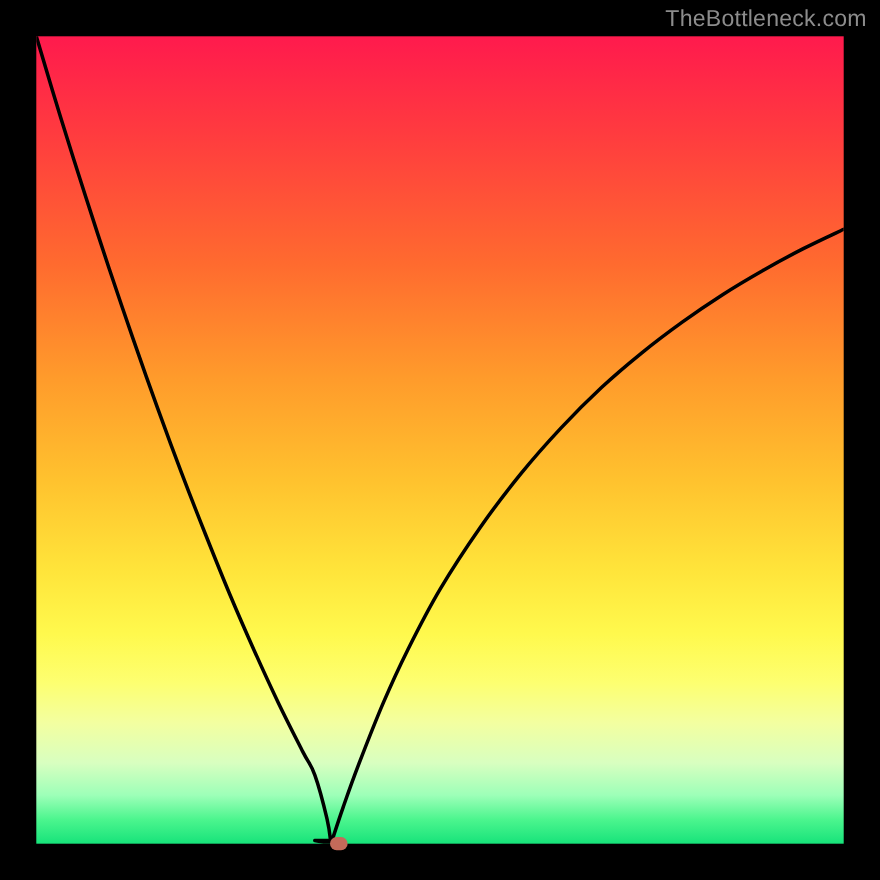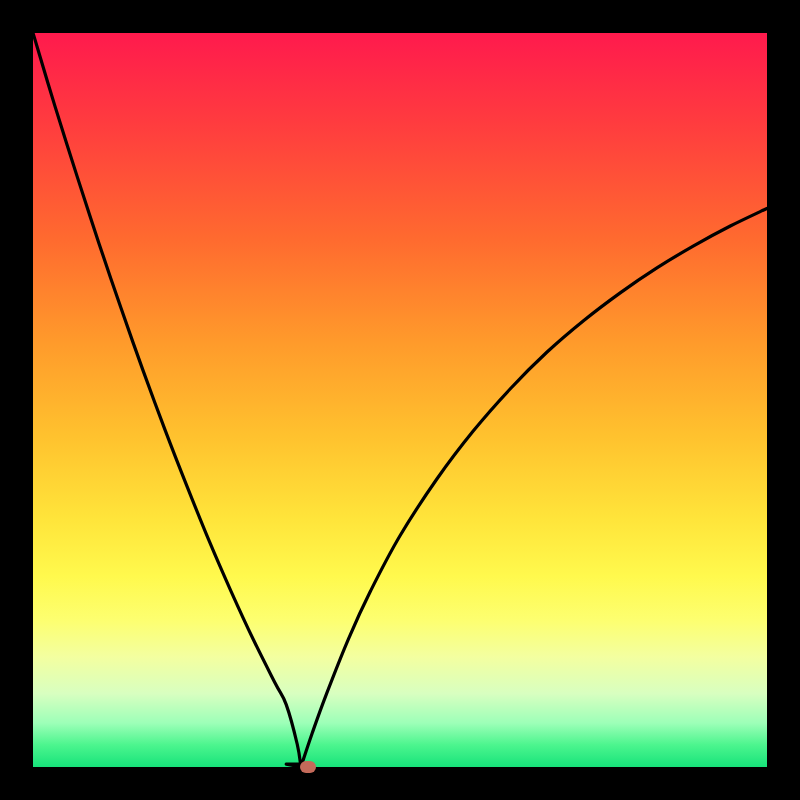--- a/index.html
+++ b/index.html
@@ -63,19 +63,20 @@
     height: 12px;
     border-radius: 6px;
     background: #c46a5a;
     transform: translate(-50%, -50%);
   }
 </style>
 </head>
 <body>
 
 <div class="frame">
+  <div class="watermark">TheBottleneck.com</div>
   <div class="plot">
     <svg class="curve" viewBox="0 0 734 734" preserveAspectRatio="none">
       <path id="curve-path" fill="none" stroke="#000" stroke-width="3.2" stroke-linejoin="round" stroke-linecap="round" d="M 0.00 0.00 C 3.96 13.21, 14.09 47.64, 22.02 73.40 C 29.95 99.16, 36.11 118.42, 44.04 143.13 C 51.97 167.84, 58.13 186.88, 66.06 210.66 C 73.99 234.44, 80.15 252.39, 88.08 275.25 C 96.01 298.11, 102.17 315.71, 110.10 337.64 C 118.03 359.57, 124.19 376.22, 132.12 397.09 C 140.05 417.97, 146.21 433.66, 154.14 453.61 C 162.07 473.56, 168.23 489.03, 176.16 507.93 C 184.09 526.82, 190.25 540.87, 198.18 558.57 C 206.11 576.28, 212.27 589.77, 220.20 606.28 C 228.13 622.80, 236.27 638.57, 242.22 650.32 C 248.17 662.08, 249.27 660.64, 253.23 671.61 C 257.19 682.58, 261.60 700.02, 264.24 711.25 C 266.88 722.48, 267.25 729.90, 267.91 734.00 L 253.23 731.06 L 278.92 731.06 L 267.91 734.00 C 269.89 728.05, 274.30 714.18, 278.92 700.97 C 283.54 687.76, 286.99 677.78, 293.60 660.60 C 300.21 643.42, 307.69 624.05, 315.62 605.55 C 323.55 587.05, 328.39 576.34, 337.64 557.84 C 346.89 539.34, 355.11 522.87, 367.00 502.79 C 378.89 482.71, 390.49 465.17, 403.70 446.27 C 416.91 427.38, 427.19 414.08, 440.40 397.83 C 453.61 381.58, 463.89 370.13, 477.10 355.99 C 490.31 341.85, 500.59 331.58, 513.80 319.29 C 527.01 307.00, 537.29 298.43, 550.50 287.73 C 563.71 277.03, 573.99 269.35, 587.20 259.84 C 600.41 250.32, 610.69 243.34, 623.90 234.88 C 637.11 226.42, 647.39 220.39, 660.60 212.86 C 673.81 205.33, 684.09 199.78, 697.30 193.04 C 710.51 186.30, 727.39 178.60, 734.00 175.43"></path>
     </svg>
     <div id="dot" class="dot" style="left: 275.25px; top: 734px; background: rgb(196, 106, 90);"></div>
   </div>
 </div>
 
 </body></html>

